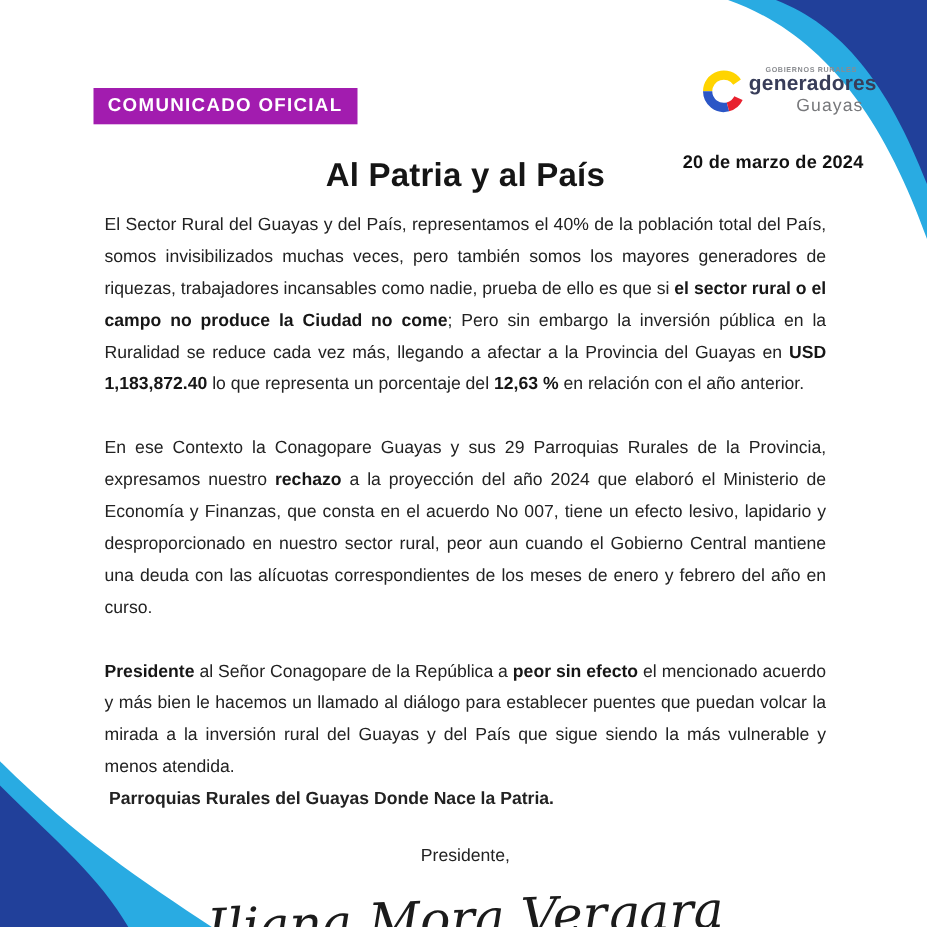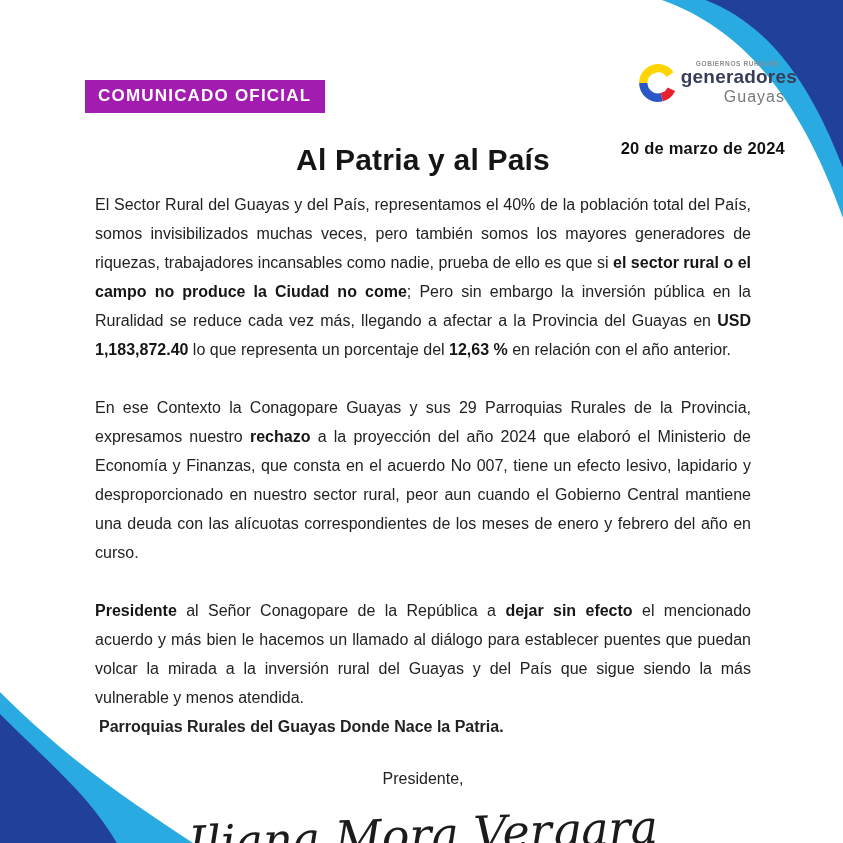--- a/index.html
+++ b/index.html
@@ -88,21 +88,21 @@
   </div>
 </div>
 
 <div class="date">20 de marzo de 2024</div>
 
 <div class="content">
   <h1 class="title">Al Patria y al País</h1>
 
   <p><span>El Sector Rural del Guayas y del País, representamos el 40% de la población total del País, somos invisibilizados muchas veces, pero también somos los mayores generadores de riquezas, trabajadores incansables como nadie, prueba de ello es que si </span><span class="bold">el sector rural o el campo no produce la Ciudad no come</span><span>; Pero sin embargo la inversión pública en la Ruralidad se reduce cada vez más, llegando a afectar a la Provincia del Guayas en </span><span class="bold">USD 1,183,872.40</span><span> lo que representa un porcentaje del </span><span class="bold">12,63 %</span><span> en relación con el año anterior.</span></p>
   <p><span>En ese Contexto la Conagopare Guayas y sus 29 Parroquias Rurales de la Provincia, expresamos nuestro </span><span class="bold">rechazo</span><span> a la proyección del año 2024 que elaboró el Ministerio de Economía y Finanzas, que consta en el acuerdo No 007, tiene un efecto lesivo, lapidario y desproporcionado en nuestro sector rural, peor aun cuando el Gobierno Central mantiene una deuda con las alícuotas correspondientes de los meses de enero y febrero del año en curso.</span></p>
-  <p class="no-gap"><span class="bold">Presidente</span><span> al Señor Conagopare de la República a </span><span class="bold">dejar sin efecto</span><span> el mencionado acuerdo y más bien le hacemos un llamado al diálogo para establecer puentes que puedan volcar la mirada a la inversión rural del Guayas y del País que sigue siendo la más vulnerable y menos atendida.</span></p>
+  <p class="no-gap"><span class="bold">Presidente</span><span> al Señor Conagopare de la República a </span><span class="bold">peor sin efecto</span><span> el mencionado acuerdo y más bien le hacemos un llamado al diálogo para establecer puentes que puedan volcar la mirada a la inversión rural del Guayas y del País que sigue siendo la más vulnerable y menos atendida.</span></p>
   <p class="tagline">Parroquias Rurales del Guayas Donde Nace la Patria.</p>
 
   <div class="closing">
     <div class="salutation">Presidente,</div>
     <div class="sig-wrap">
       <div class="signature">Iliana Mora Vergara</div>
       <div class="sig-line"></div>
     </div>
     <div class="signer-title">Presidente Conagopare Guayas</div>
   </div>

